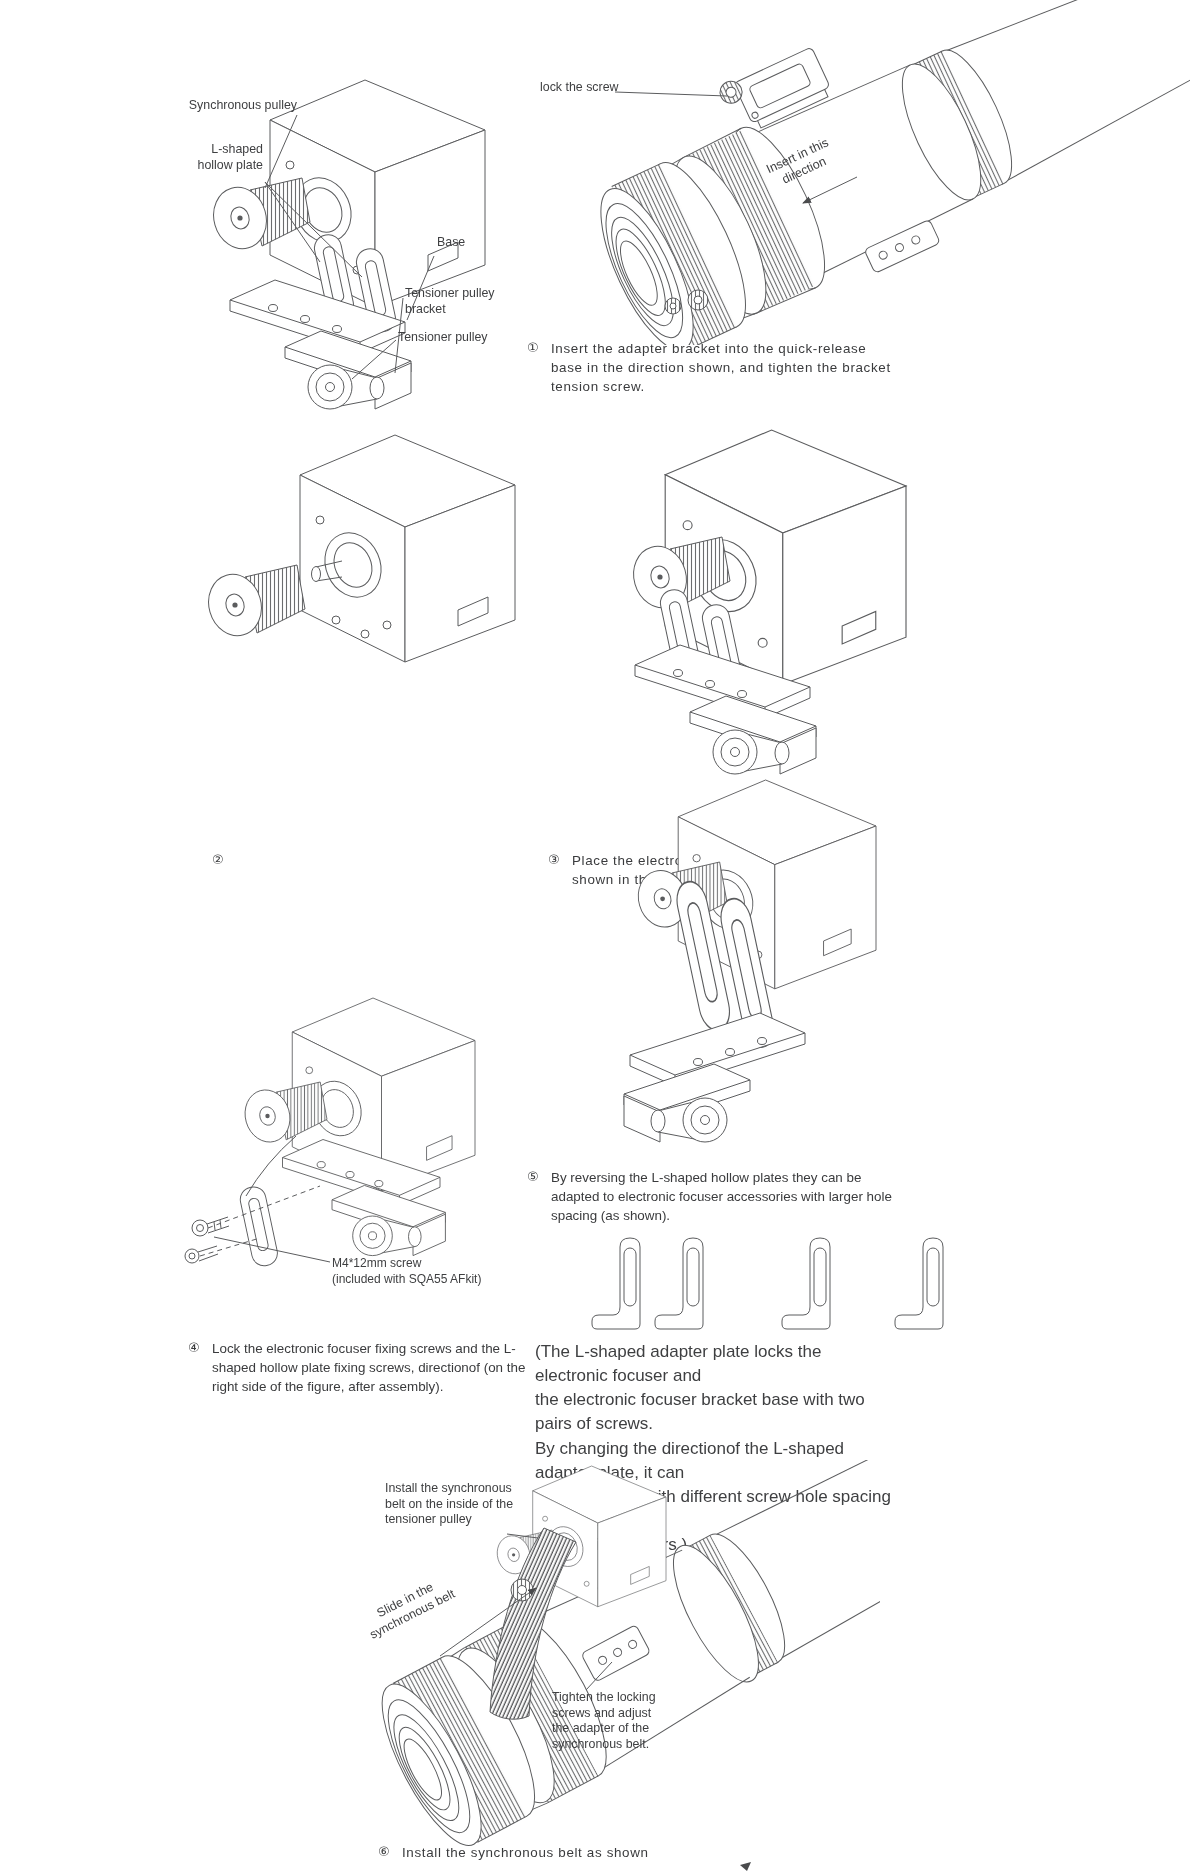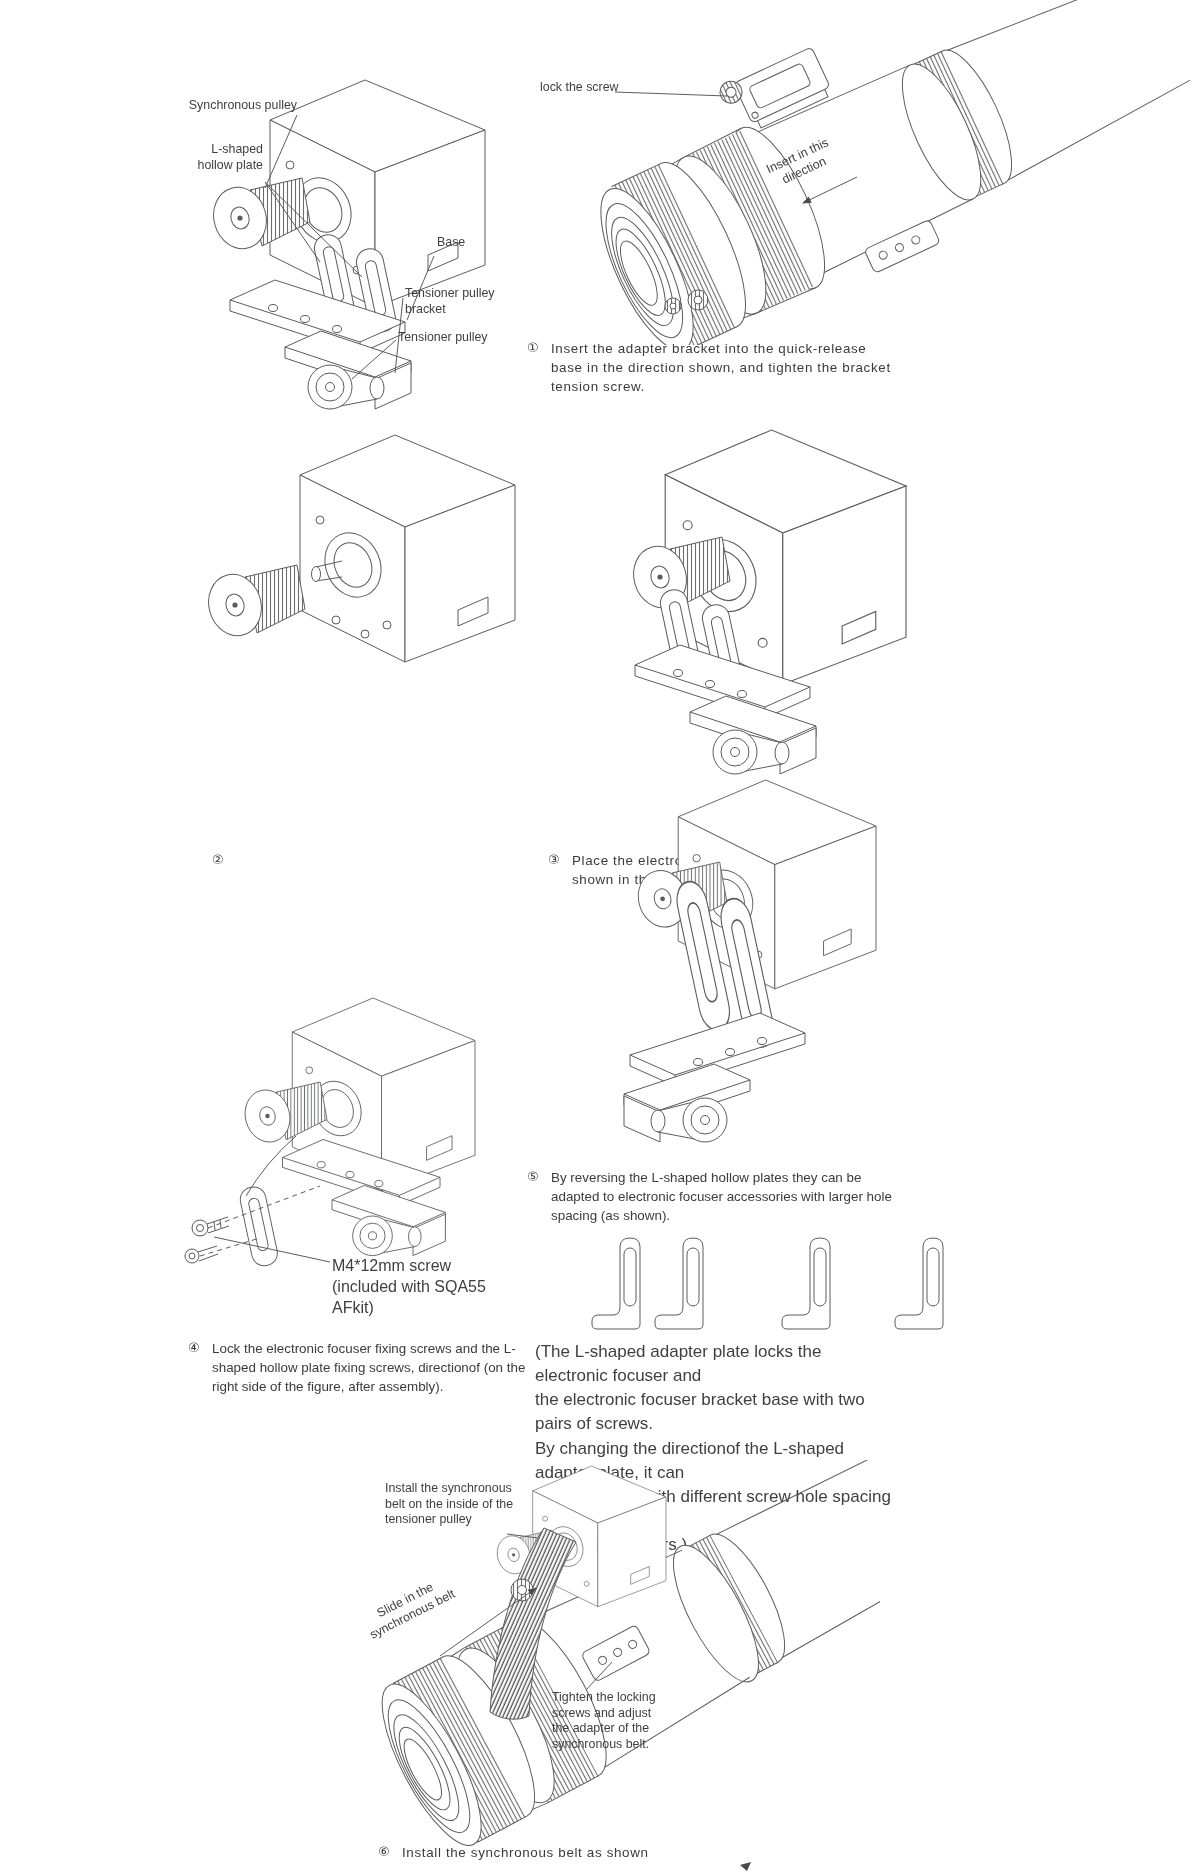--- a/index.html
+++ b/index.html
@@ -9,21 +9,21 @@
   .fig{position:absolute}
   .fig svg{display:block}
   .lbl{position:absolute;font-size:12.4px;line-height:1.26;white-space:pre-line;color:#3e3f41}
   .r{text-align:right}
   .c{text-align:center}
   .step{position:absolute;display:flex;gap:6px;font-size:13.4px;line-height:1.42;color:#3a3b3d}
   .step .n{flex:0 0 18px;font-family:"DejaVu Sans",sans-serif;font-size:13px}
   .sp .t{letter-spacing:.65px}
   .note{font-size:11.7px;line-height:1.36}
   .small{font-size:17px;line-height:1.42}
-  .m4{font-size:16px;line-height:1.3}
+  .m4{font-size:12px;line-height:1.3}
   .rot25{transform:rotate(-25deg);transform-origin:center}
   .rot27{transform:rotate(-27deg);transform-origin:center}
 </style>
 </head>
 <body>
 
 <div class="page">
 
 <svg width="0" height="0" style="position:absolute" aria-hidden="true">
 <defs>

